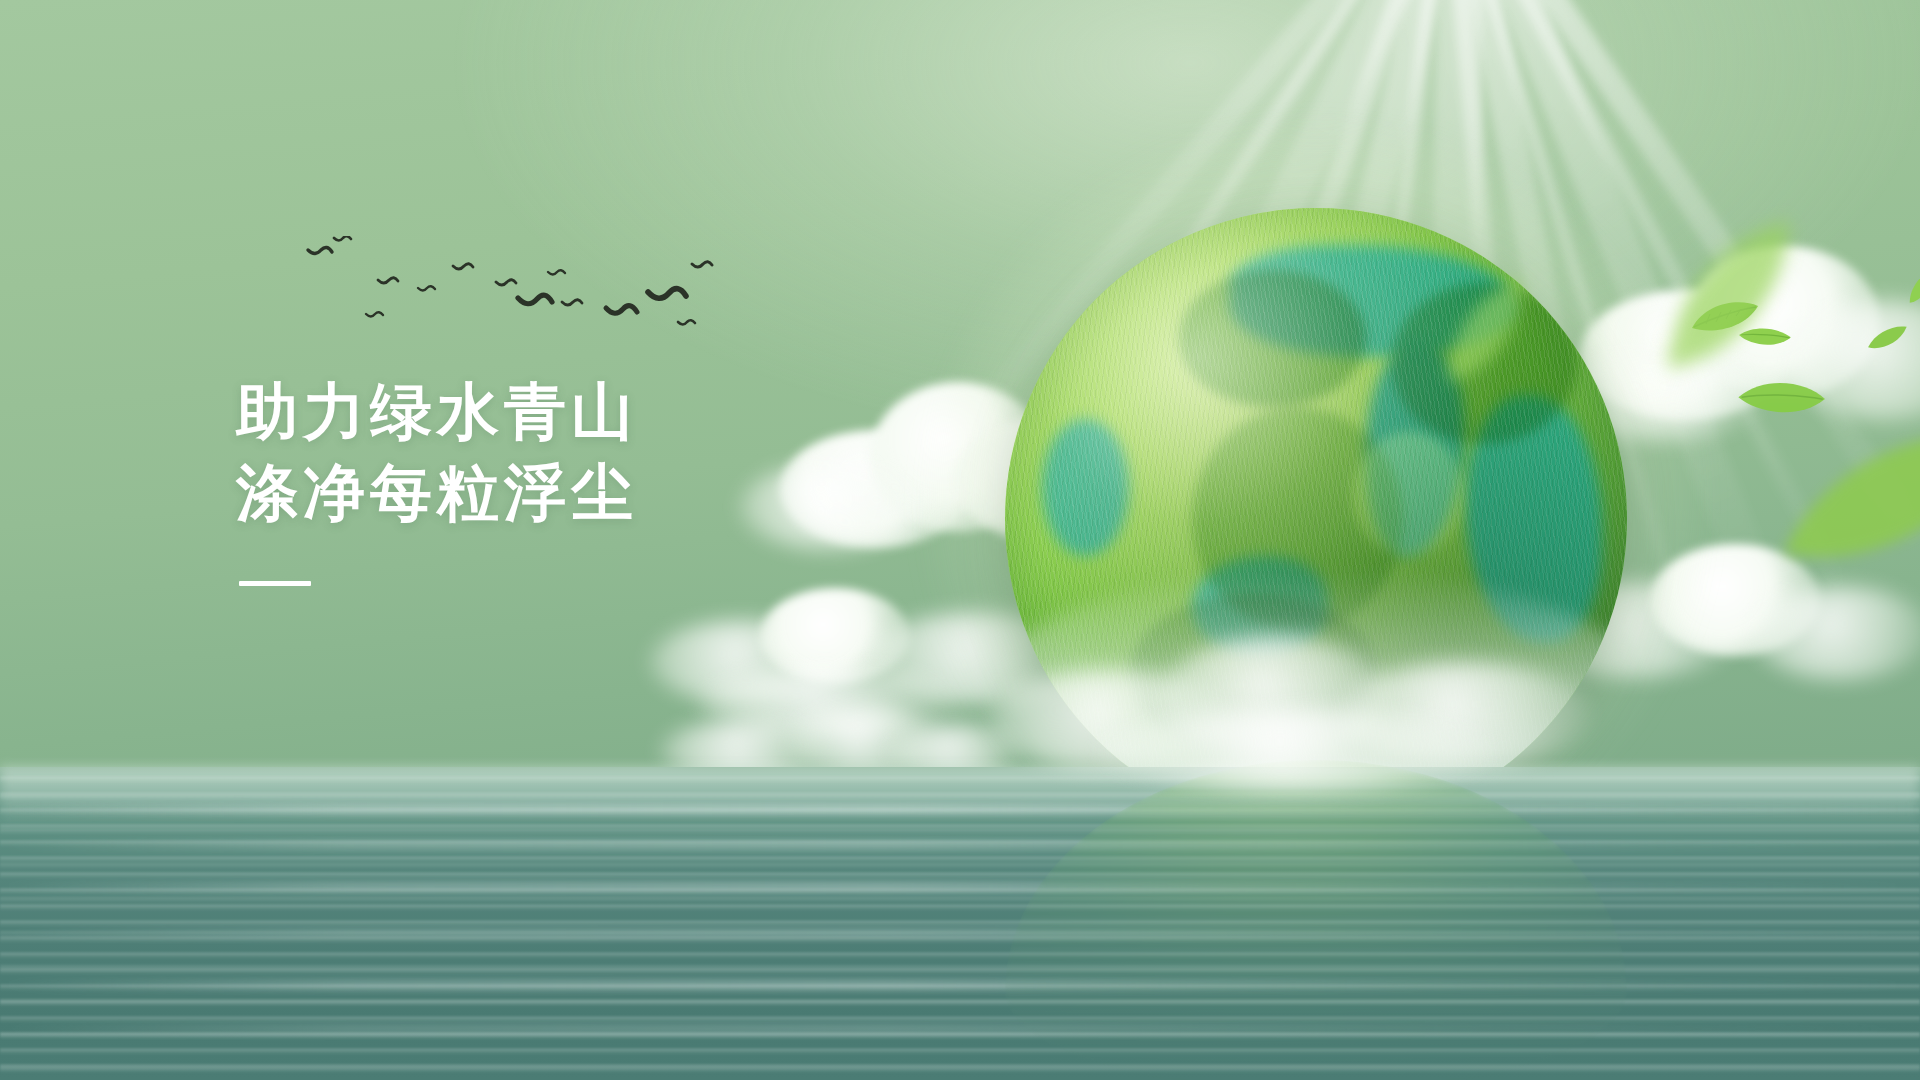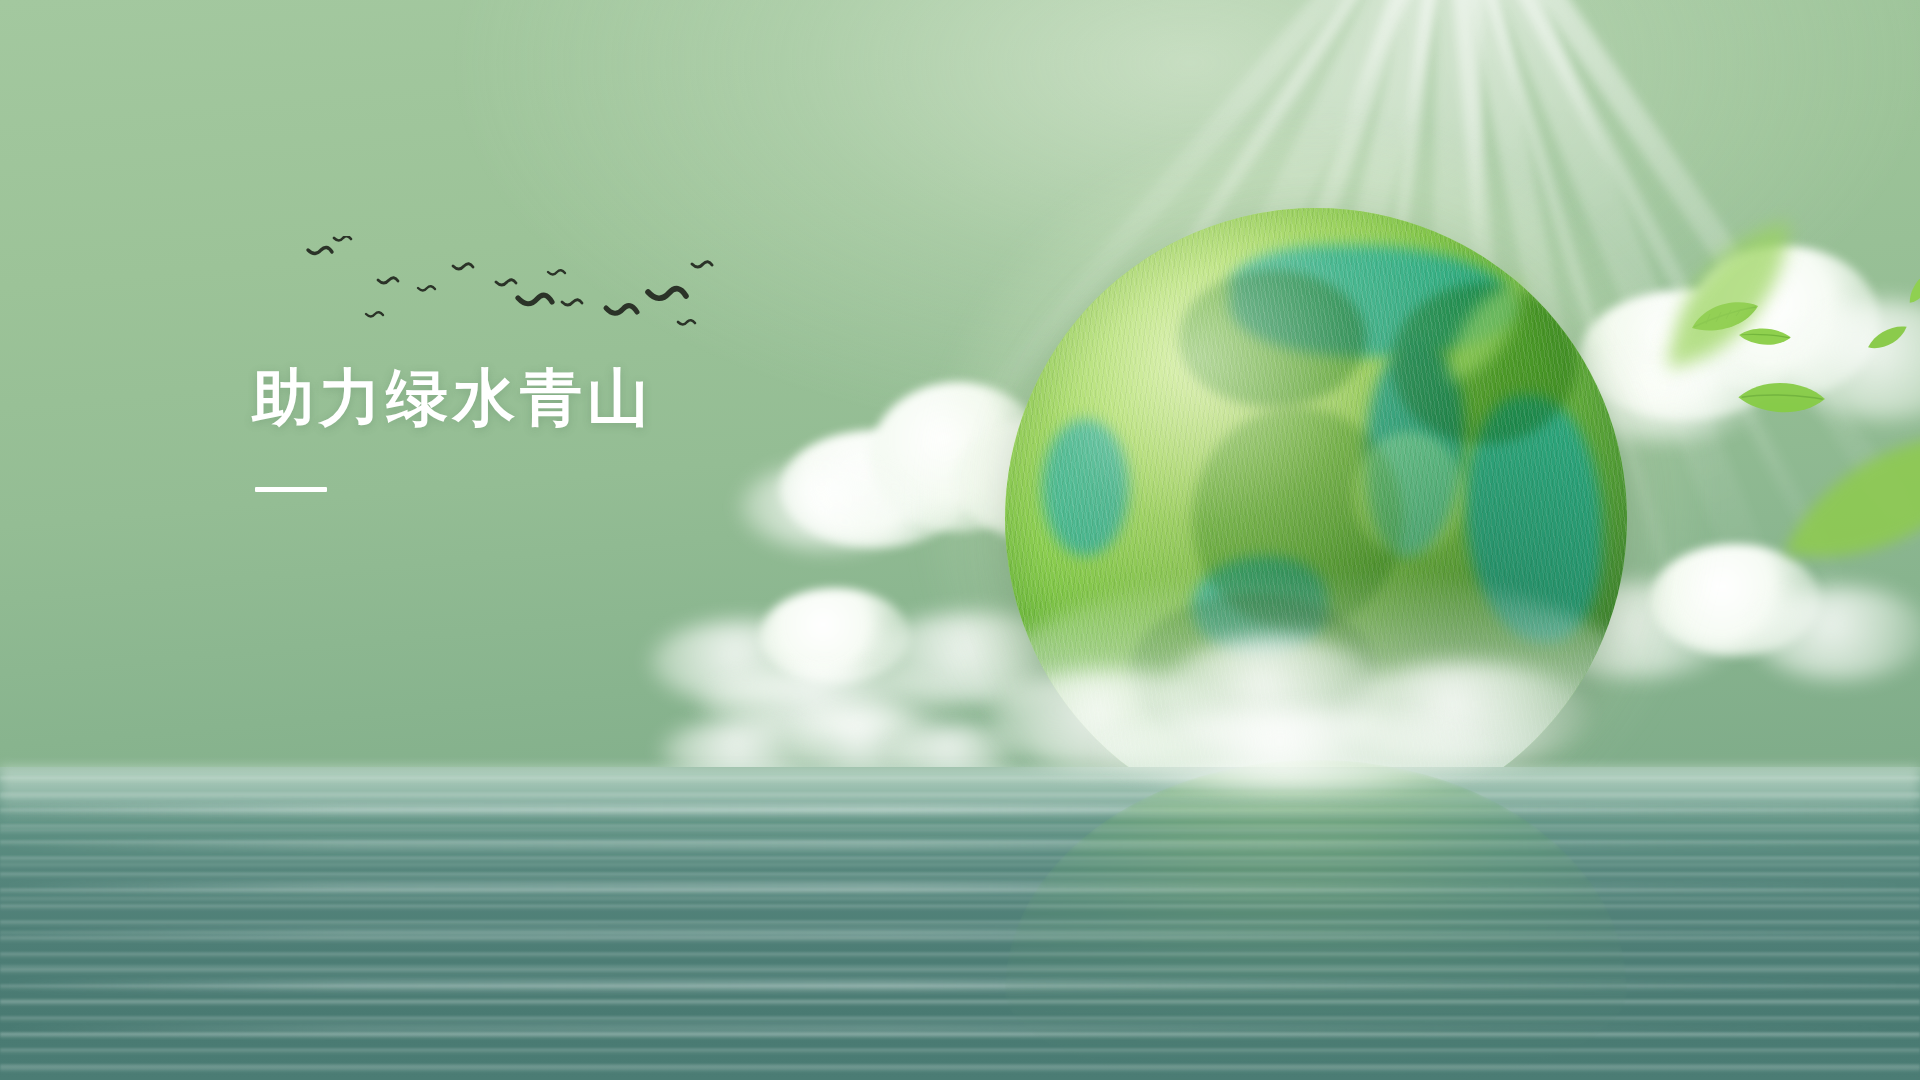--- a/index.html
+++ b/index.html
@@ -189,24 +189,23 @@
   
   .birds { position: absolute; pointer-events: none; }
 
   
   .leaf { position: absolute; pointer-events: none; }
 
   
   .copy {
     position: absolute;
     left: 236px;
-    top: 358px;
+    top: 372px;
     width: 720px;
     z-index: 12;
-    margin-left: 16px;
   }
   .headline {
     color: #ffffff;
     font-size: 62px;
     font-weight: 700;
     letter-spacing: 5px;
     line-height: 1.30;
     margin: 0;
     text-shadow: 0 2px 10px rgba(60,100,70,0.22);
   }
@@ -401,17 +400,18 @@
 
   <div class="leaf" style="left:1426px; top:300px; z-index:10; filter: blur(8px); opacity:.55; transform: rotate(-30deg);">
     <svg width="120" height="62" viewBox="0 0 120 62">
       <path d="M3 56 C28 12 80 -6 118 4 C92 52 40 68 3 56 Z" fill="#a8dd6e"></path>
     </svg>
   </div>
 
   <div class="copy">
     <h1 class="headline">
       <span class="l1">助力绿水青山</span>
+      <span class="l2">涤净每粒浮尘</span>
     </h1>
     <div class="rule"></div>
   </div>
 
 </div>
 
 </body></html>

